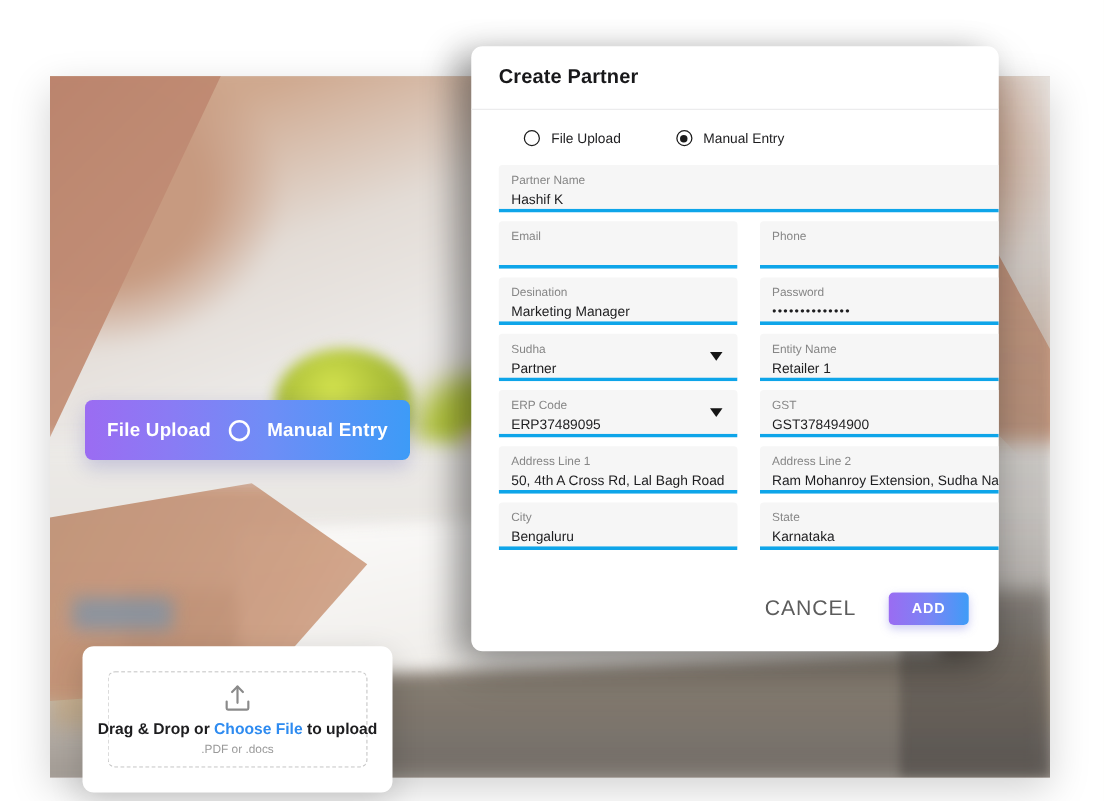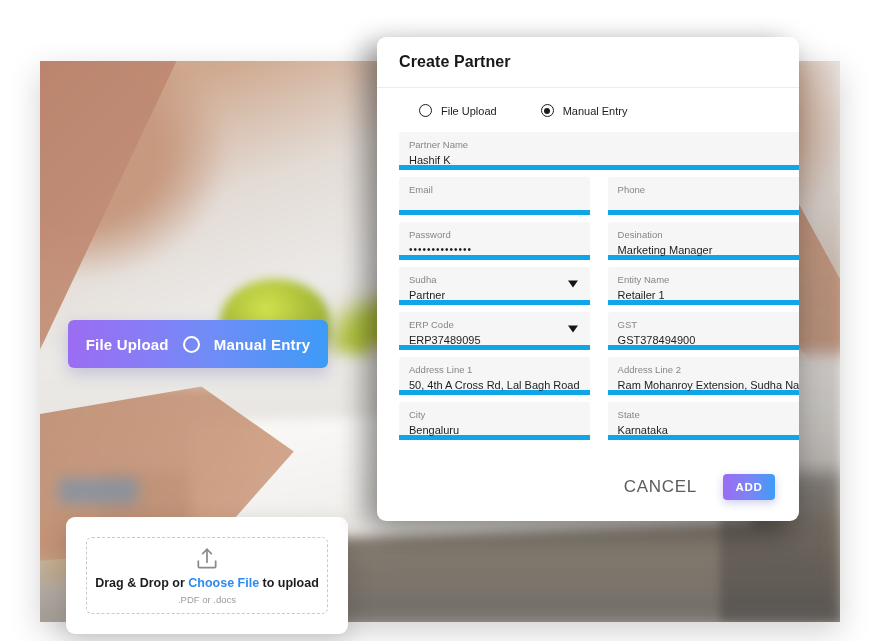--- a/index.html
+++ b/index.html
@@ -168,21 +168,21 @@
     width: 17px; height: 17px;
     border: 2px solid #ffffff;
     border-radius: 50%;
     flex: 0 0 auto;
   }
 
   
   .upload-card {
     position: absolute;
     left: 66px; top: 517px;
-    width: 282px; height: 117px;
+    width: 248px; height: 117px;
     background: #ffffff;
     border-radius: 9px;
     box-shadow: 0 8px 26px rgba(0,0,0,0.16);
     padding: 20px;
   }
   .upload-drop {
     width: 100%; height: 100%;
     border: 1px dashed #c9c9c9;
     border-radius: 6px;
     display: flex;
@@ -268,21 +268,21 @@
   
   .field-grid {
     display: grid;
     grid-template-columns: 1fr 1fr;
     column-gap: 18px;
     row-gap: 0px;
   }
   .field {
     position: relative;
     background: #f6f6f6;
-    border-bottom: 5px solid #0ea5e9;
+    border-bottom: 3px solid #0ea5e9;
     border-radius: 3px 3px 0 0;
     padding: 7px 10px 6px 10px;
     height: 38px;
     margin-bottom: 7px;
   }
   .field.span2 { grid-column: 1 / span 2; }
   .field-label {
     font-size: 9.5px;
     color: #868686;
     line-height: 12px;
@@ -328,21 +328,21 @@
     padding: 8px 10px;
   }
   .btn-add {
     font-family: inherit;
     border: none;
     cursor: pointer;
     font-size: 11.5px;
     letter-spacing: .7px;
     font-weight: 600;
     color: #ffffff;
-    width: 52px; height: 26px;
+    width: 64px; height: 26px;
     border-radius: 4px;
     background: linear-gradient(90deg, #9a6cf2 0%, #7b84f5 50%, #3f9cf7 100%);
     box-shadow: 0 3px 8px rgba(110,110,220,.35);
   }
 </style>
 </head>
 <body>
 
 <div id="stage">
 
@@ -411,26 +411,26 @@
         </div>
 
         <div class="field">
           <div class="field-label">Email</div>
         </div>
         <div class="field">
           <div class="field-label">Phone</div>
         </div>
 
         <div class="field">
+          <div class="field-label">Desination</div>
+          <div class="field-value">Marketing Manager</div>
+        </div>
+        <div class="field">
           <div class="field-label">Password</div>
           <div class="field-value dots">••••••••••••••</div>
-        </div>
-        <div class="field">
-          <div class="field-label">Desination</div>
-          <div class="field-value">Marketing Manager</div>
         </div>
 
         <div class="field">
           <div class="field-label">Sudha</div>
           <div class="field-value">Partner</div>
           <span class="caret"></span>
         </div>
         <div class="field">
           <div class="field-label">Entity Name</div>
           <div class="field-value">Retailer 1</div>

